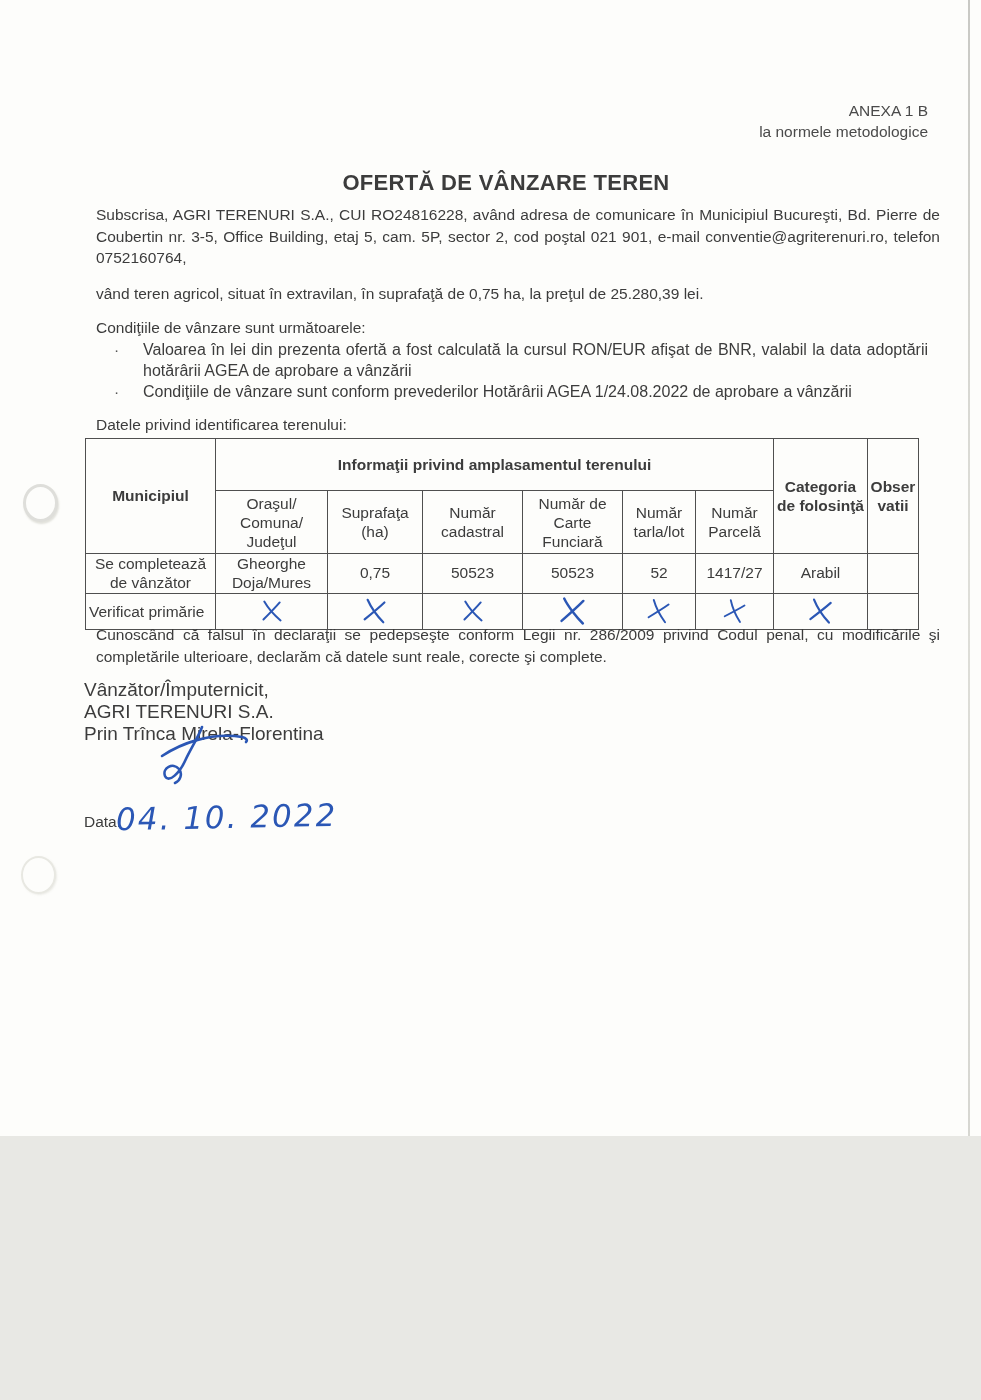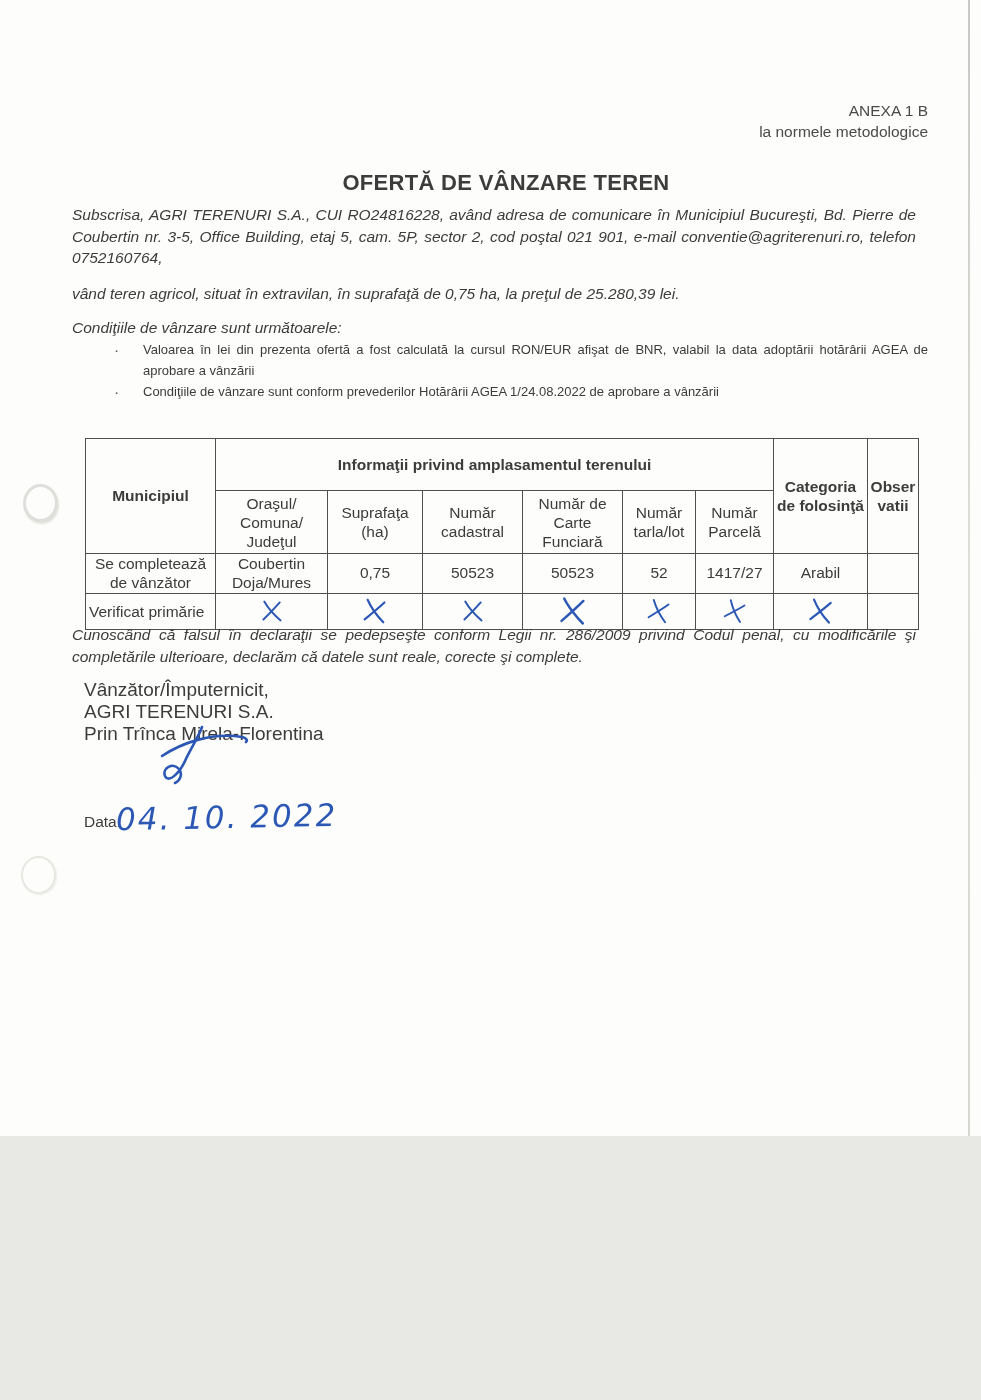--- a/index.html
+++ b/index.html
@@ -15,35 +15,35 @@
   }
   .anexa{
     position:absolute;top:100px;right:53px;
     text-align:right;font-size:15.5px;line-height:21px;color:#4a4a4a;
   }
   .title{
     position:absolute;top:170px;left:84px;width:844px;
     text-align:center;font-size:22px;font-weight:bold;letter-spacing:.3px;
   }
   .p{
-    position:absolute;left:72px;width:844px;margin:0;
-    font-size:15.5px;line-height:21.5px;text-align:justify;font-style:italic;
+    position:absolute;left:96px;width:844px;margin:0;
+    font-size:15.5px;line-height:21.5px;text-align:justify;
   }
   .p1{top:204px;}
   .p2{top:283px;}
   .p3{top:317px;}
   .bullets{position:absolute;left:84px;top:339px;width:844px;}
   .bullet-row{position:relative;margin:0 0 0 0;}
   .bullet-marker{
     position:absolute;left:30px;top:0;
     font-size:15.5px;line-height:21px;color:#555;
   }
   .bullet-text{
     display:block;margin-left:59px;width:785px;
-    font-size:13px;line-height:21px;text-align:justify;
+    font-size:16px;line-height:21px;text-align:justify;
   }
   .caption{top:414px;text-align:left;}
   table.land{
     position:absolute;left:85px;top:438px;
     border-collapse:collapse;table-layout:fixed;
     font-size:15.5px;color:var(--ink,#3c3c3c);
   }
   table.land td{
     border:1.6px solid var(--line,#4f4f4f);
     text-align:center;vertical-align:middle;
@@ -106,20 +106,21 @@
     <div class="bullet-row">
       <span class="bullet-marker">·</span>
       <span class="bullet-text">Valoarea în lei din prezenta ofertă a fost calculată la cursul RON/EUR afişat de BNR, valabil la data adoptării hotărârii AGEA de aprobare a vânzării</span>
     </div>
     <div class="bullet-row">
       <span class="bullet-marker">·</span>
       <span class="bullet-text">Condiţiile de vânzare sunt conform prevederilor Hotărârii AGEA 1/24.08.2022 de aprobare a vânzării</span>
     </div>
   </div>
 
+  <p class="p caption">Datele privind identificarea terenului:</p>
 
   <table class="land">
     <colgroup>
       <col style="width:130px">
         <col style="width:112px">
         <col style="width:95px">
       <col style="width:100px">
         <col style="width:100px">
         <col style="width:73px">
       <col style="width:78px">
@@ -147,21 +148,21 @@
 Carte
 Funciară</td>
       <td class="preline">Număr
 tarla/lot</td>
       <td class="preline">Număr
 Parcelă</td>
     </tr>
     <tr class="drow">
       <td class="preline">Se completează
 de vânzător</td>
-      <td class="preline">Coubertin
+      <td class="preline">Gheorghe
 Doja/Mures</td>
       <td>0,75</td>
       <td>50523</td>
       <td>50523</td>
       <td>52</td>
       <td>1417/27</td>
       <td>Arabil</td>
       <td></td>
     </tr>
     <tr class="vrow">

